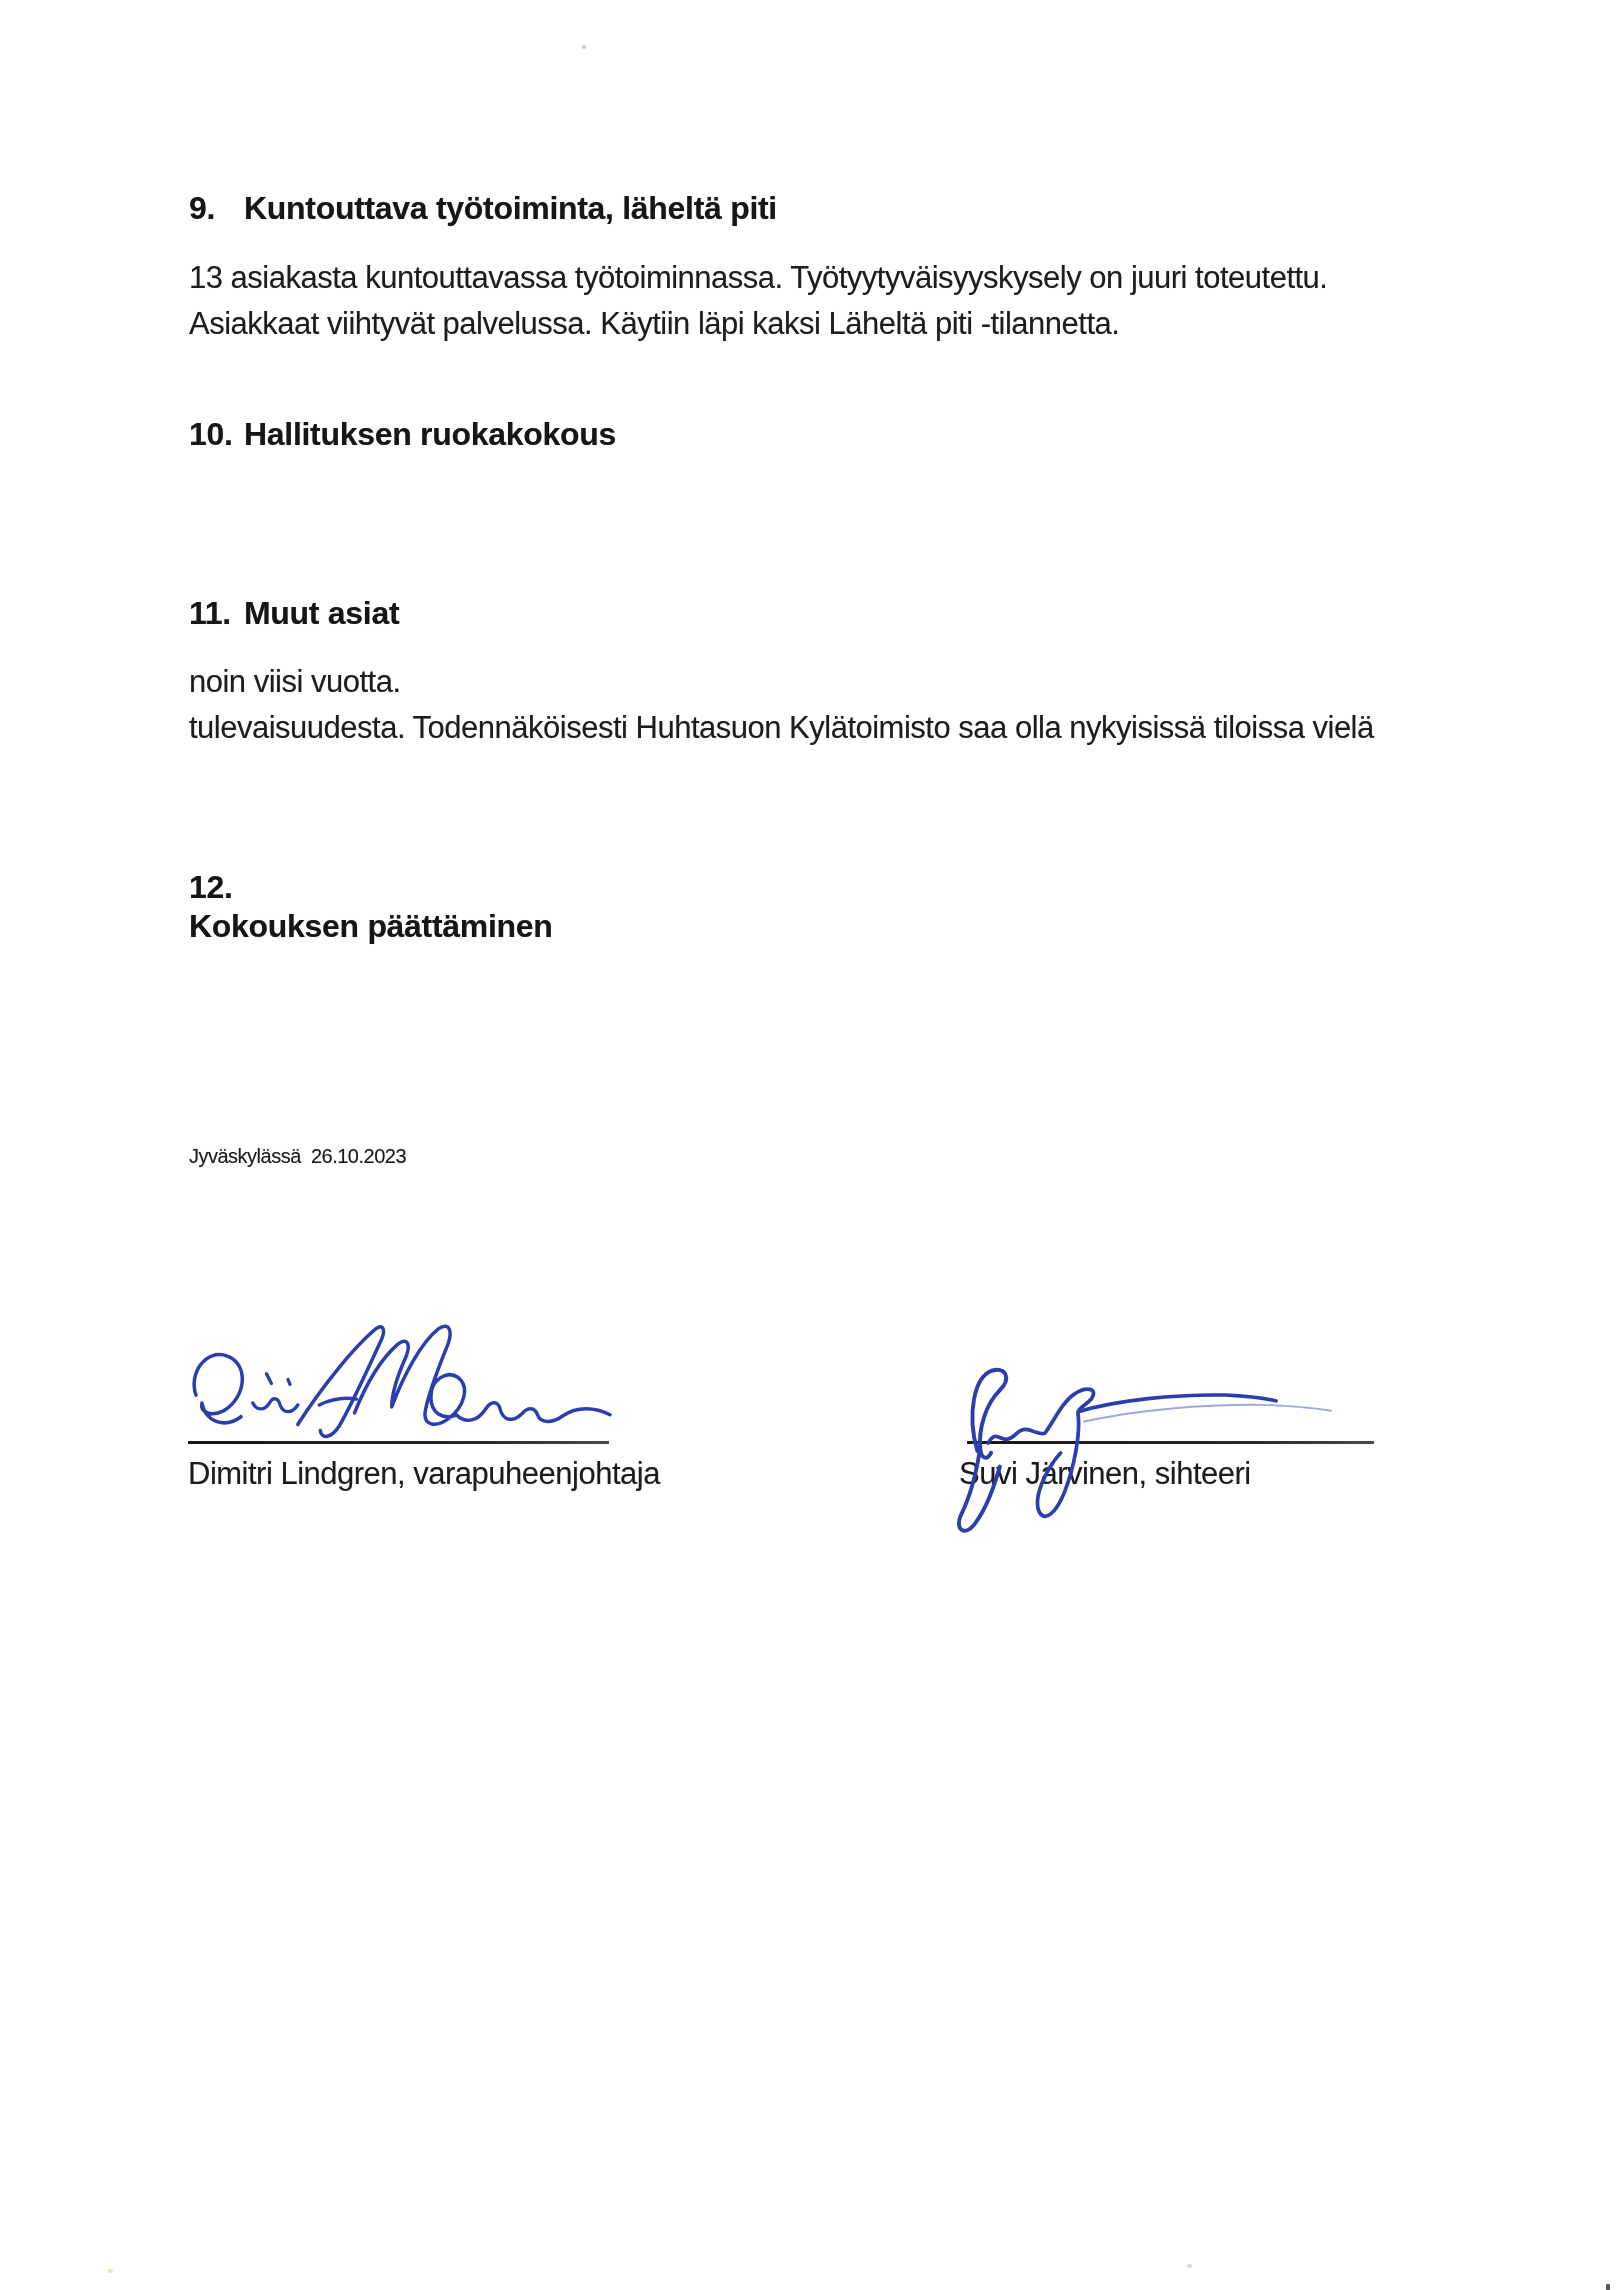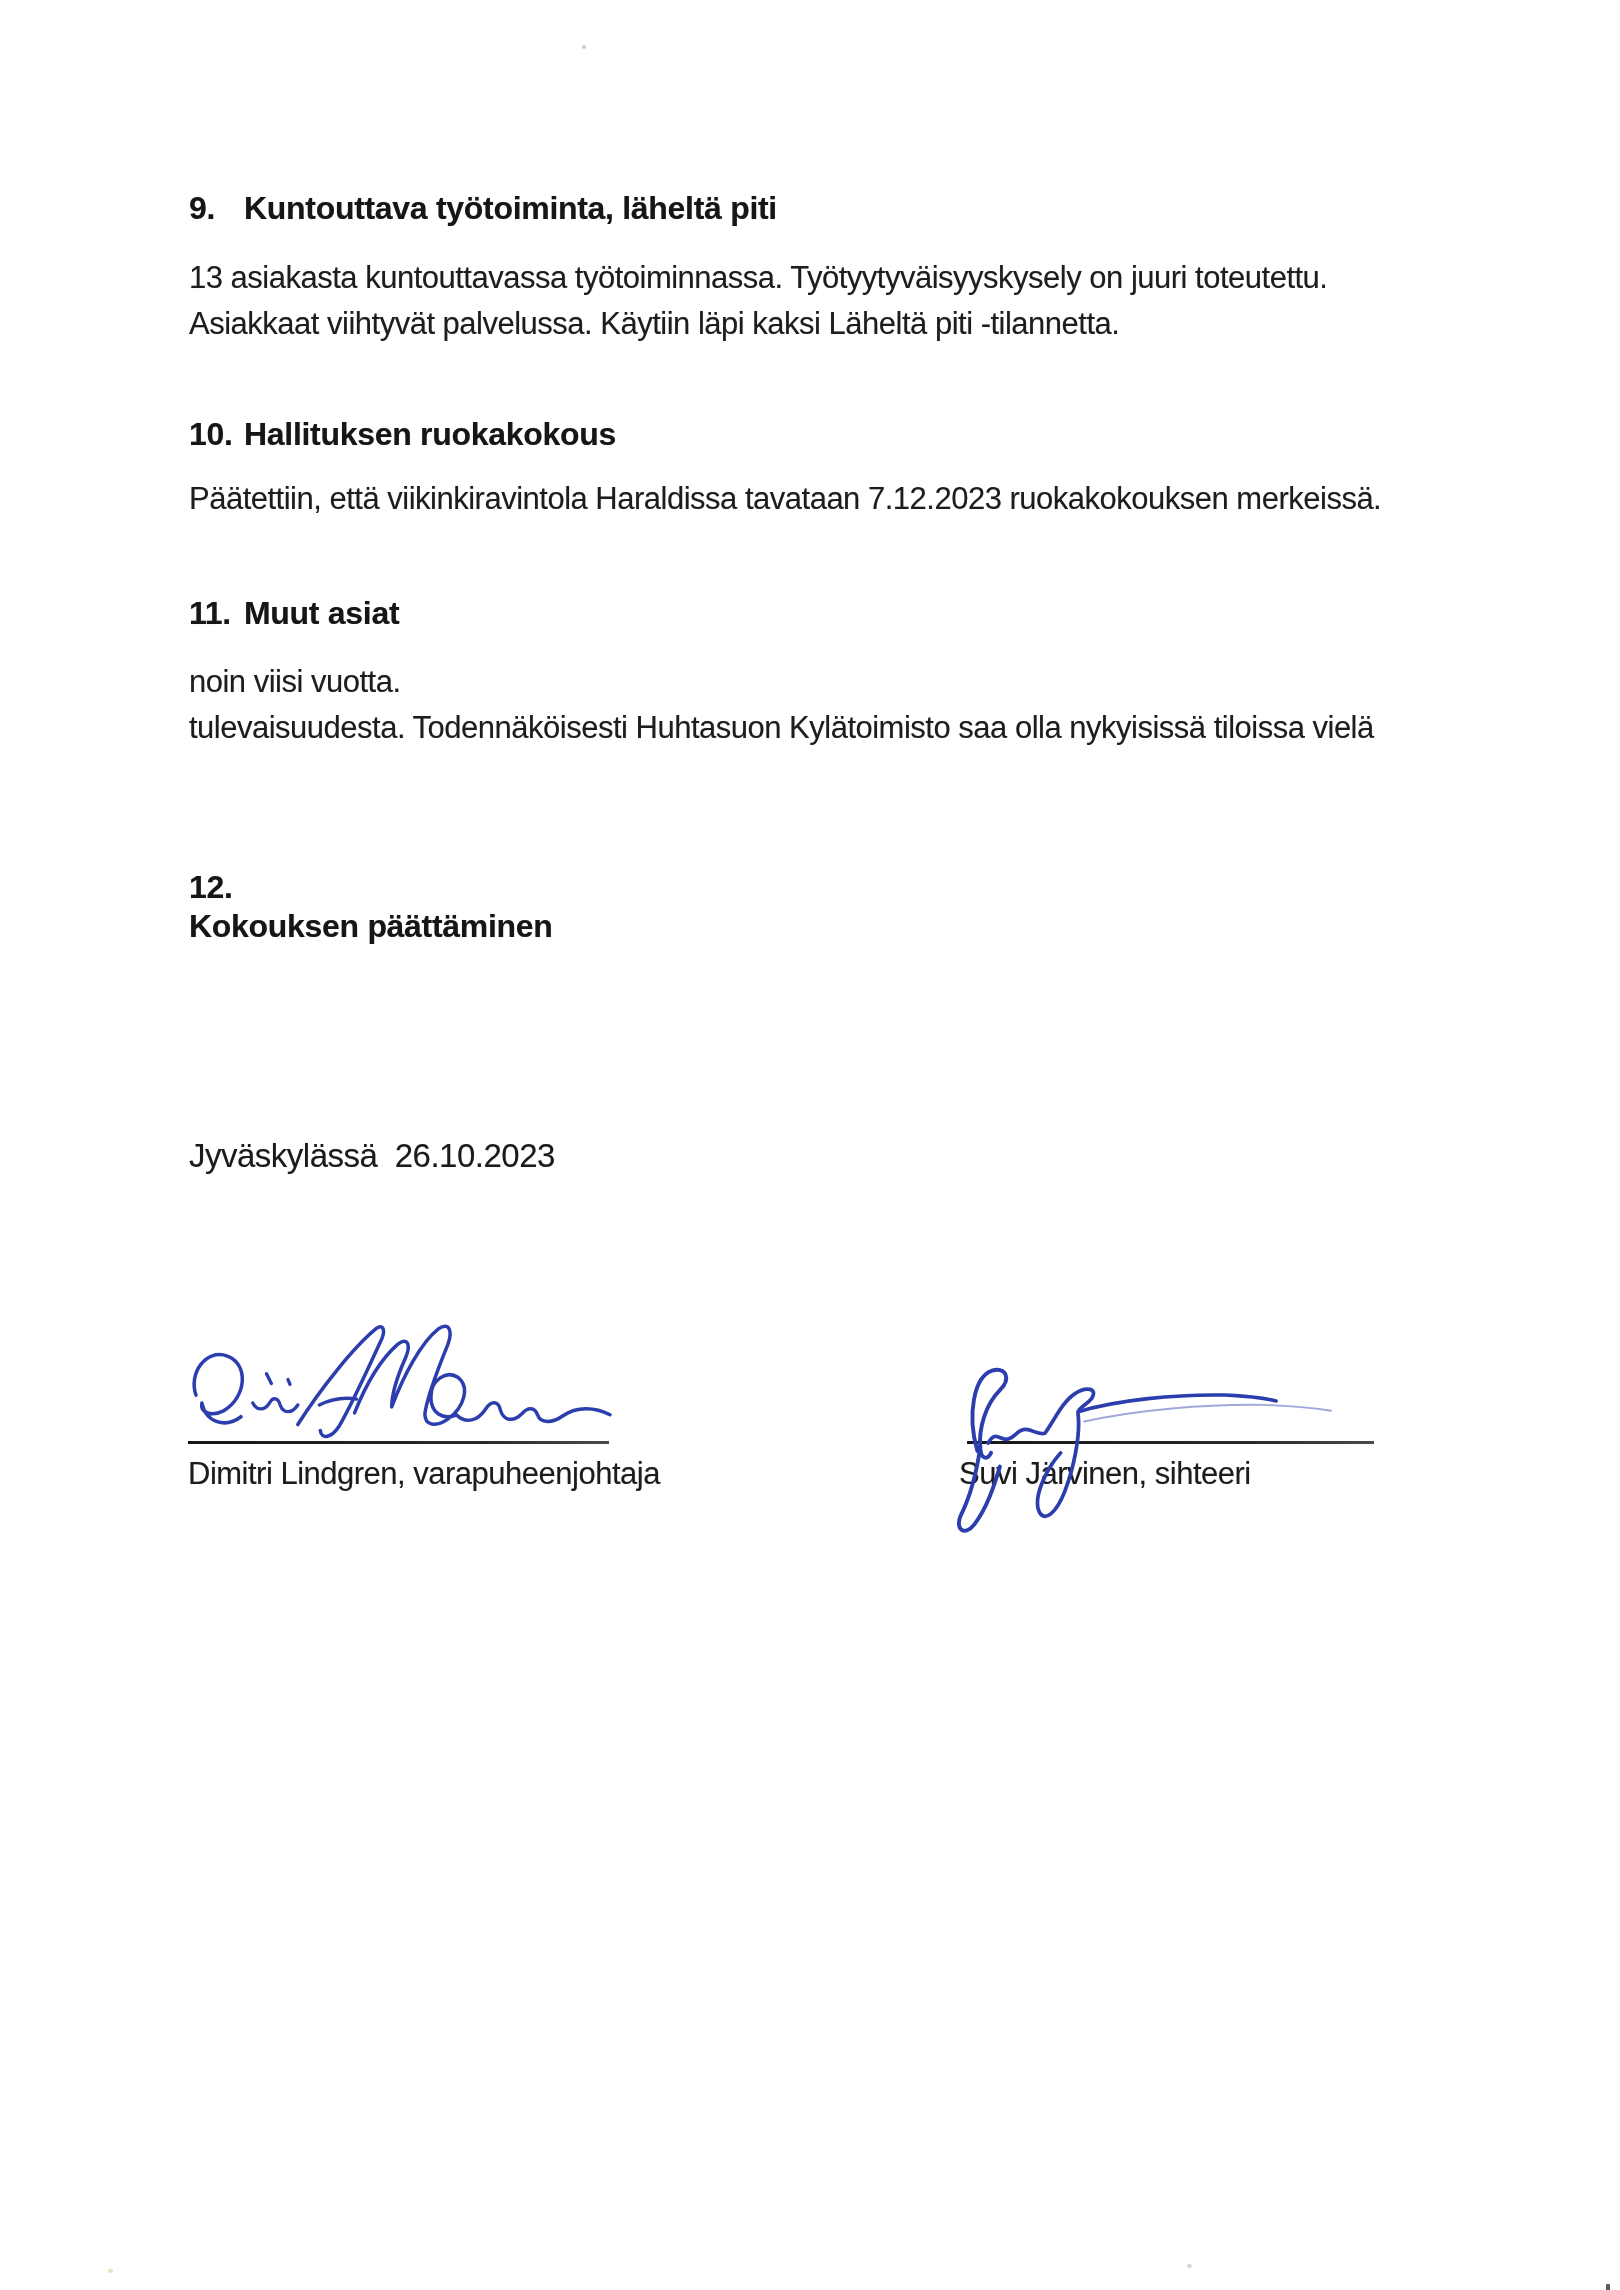--- a/index.html
+++ b/index.html
@@ -26,21 +26,21 @@
   .heading .num { display:inline-block; min-width:55px; }
   .para {
     font-size:31px;
     line-height:46px;
     letter-spacing:-0.5px;
     color:#1d1d1d;
     text-shadow:0 0 0.7px rgba(40,40,40,0.38);
   }
   .para .line { white-space:nowrap; }
   .dateline {
-    font-size:33px;
+    font-size:20px;
     line-height:46px;
     letter-spacing:-0.5px;
     white-space:pre;
     text-shadow:0 0 0.7px rgba(40,40,40,0.38);
   }
   .sig-line {
     position:absolute;
     height:2.9px;
     background:linear-gradient(to right,#161616,#2a2a2a 70%,#4a4a4a);
   }
@@ -67,23 +67,20 @@
     <span class="ttl">Kuntouttava työtoiminta, läheltä piti</span>
   </div>
   <div class="para abs" style="left:189px; top:255px;">
     <div class="line">13 asiakasta kuntouttavassa työtoiminnassa. Työtyytyväisyyskysely on juuri toteutettu.</div>
     <div class="line">Asiakkaat viihtyvät palvelussa. Käytiin läpi kaksi Läheltä piti -tilannetta.</div>
   </div>
 
   <div class="heading abs" style="left:189px; top:415px;justify-content:flex-end;">
     <span class="num">10.</span>
     <span class="ttl">Hallituksen ruokakokous</span>
-  </div>
-  <div class="para abs" style="left:189px; top:476px;">
-    <div class="line">Päätettiin, että viikinkiravintola Haraldissa tavataan 7.12.2023 ruokakokouksen merkeissä.</div>
   </div>
 
   <div class="heading abs" style="left:189px; top:594px;">
     <span class="num">11.</span>
     <span class="ttl">Muut asiat</span>
   </div>
   <div class="para abs" style="left:189px; top:659px;">
     <div class="line">noin viisi vuotta.</div>
     <div class="line">tulevaisuudesta. Todennäköisesti Huhtasuon Kylätoimisto saa olla nykyisissä tiloissa vielä</div>
   </div>

